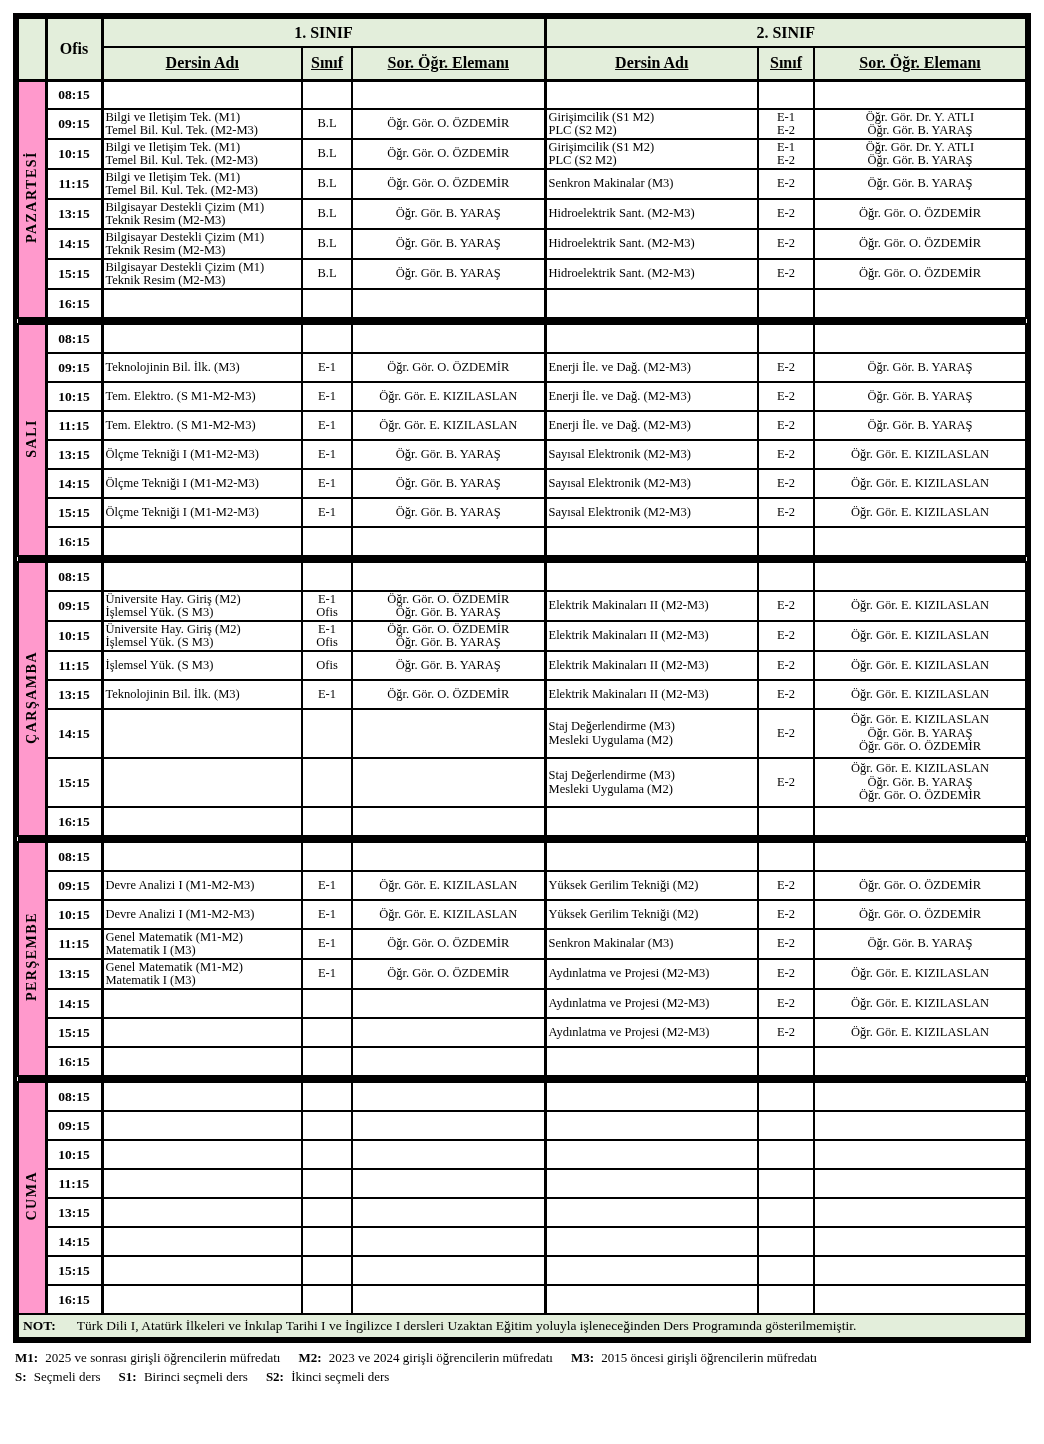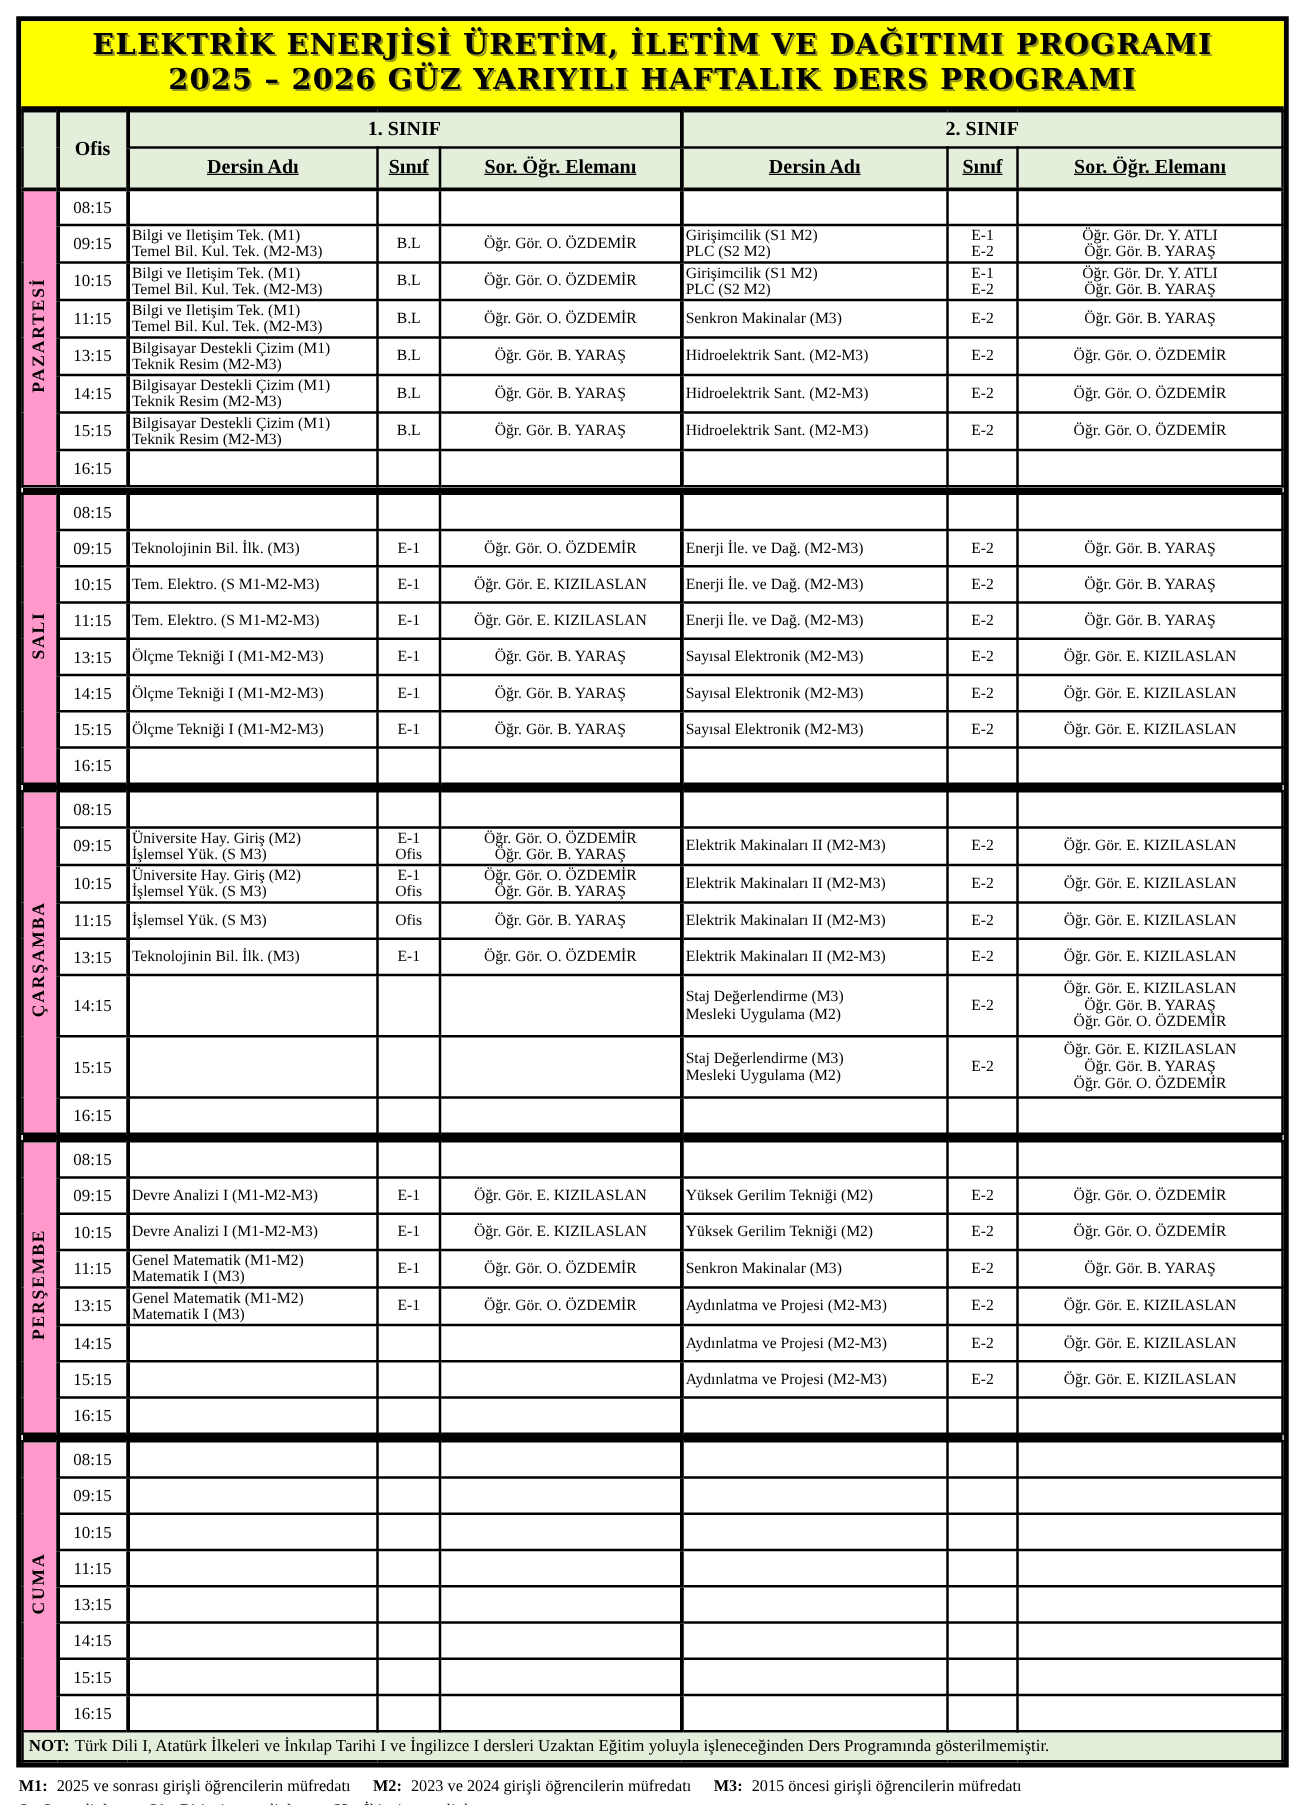--- a/index.html
+++ b/index.html
@@ -15,53 +15,49 @@
 
   
   table.sched { border-collapse: collapse; width: 100%; table-layout: fixed; }
   table.sched th, table.sched td { border: 2px solid #000; padding: 0 2px; overflow: hidden; }
   thead th { background: #E3EEDB; font-weight: bold; font-size: 16px; text-align: center; }
   tr.head1 { height: 29px; }
   tr.head2 { height: 33px; text-decoration: underline; }
   thead { border-bottom: 3px solid #000; }
   .bl3 { border-left: 3px solid #000 !important; }
 
-  td.time { font-weight: normal; font-size: 13.5px; text-align: center; background: #fff; }
+  td.time { font-weight: bold; font-size: 13.5px; text-align: center; background: #fff; }
   td.day { background: #FF99CC; text-align: center; vertical-align: middle; padding: 0; }
   td.day span { display: inline-block; writing-mode: vertical-rl; transform: rotate(180deg);
                 font-weight: bold; font-size: 14px; letter-spacing: 1.5px; line-height: 14px; }
   td.course { text-align: left; font-size: 12.5px; padding-left: 4px; }
   td.room   { text-align: center; font-size: 12.5px; }
   td.instr  { text-align: center; font-size: 12.5px; }
   td .line { line-height: 13.5px; white-space: nowrap; }
 
   tr.h1 { height: 29px; }
   tr.h2 { height: 30px; }
   tr.h3 { height: 49px; }
   tr.sep td { background: #000; height: 6px; padding: 0; border: 0; }
 
   tr.note-row td { background: #E3EEDB; font-size: 13.5px; text-align: left; padding: 3px 4px; height: 24px; }
-  tr.note-row b { margin-right: 4px; font-family: Liberation Serif, serif; }
+  tr.note-row b { margin-right: 21px; font-family: Liberation Serif, serif; }
 
   
   .footnotes { padding: 4px 2px 0 2px; font-size: 13px; }
   .fn-line { margin: 3px 0; }
   .fn-seg { margin-right: 18px; text-align: center; }
   .fn-seg b { margin-right: 4px; }
 </style>
 </head>
 <body>
 
 <div class="page">
   <div class="frame">
 
-    <div class="title-box">
-      <div class="title-line">ELEKTRİK ENERJİSİ ÜRETİM, İLETİM VE DAĞITIMI PROGRAMI</div>
-      <div class="title-line">2025 – 2026 GÜZ YARIYILI HAFTALIK DERS PROGRAMI</div>
-    </div>
 
     <table class="sched">
       <colgroup>
         <col style="width:28px">
           <col style="width:56px">
         <col style="width:200px">
           <col style="width:50px">
           <col style="width:193px">
         <col style="width:213px">
           <col style="width:56px">

